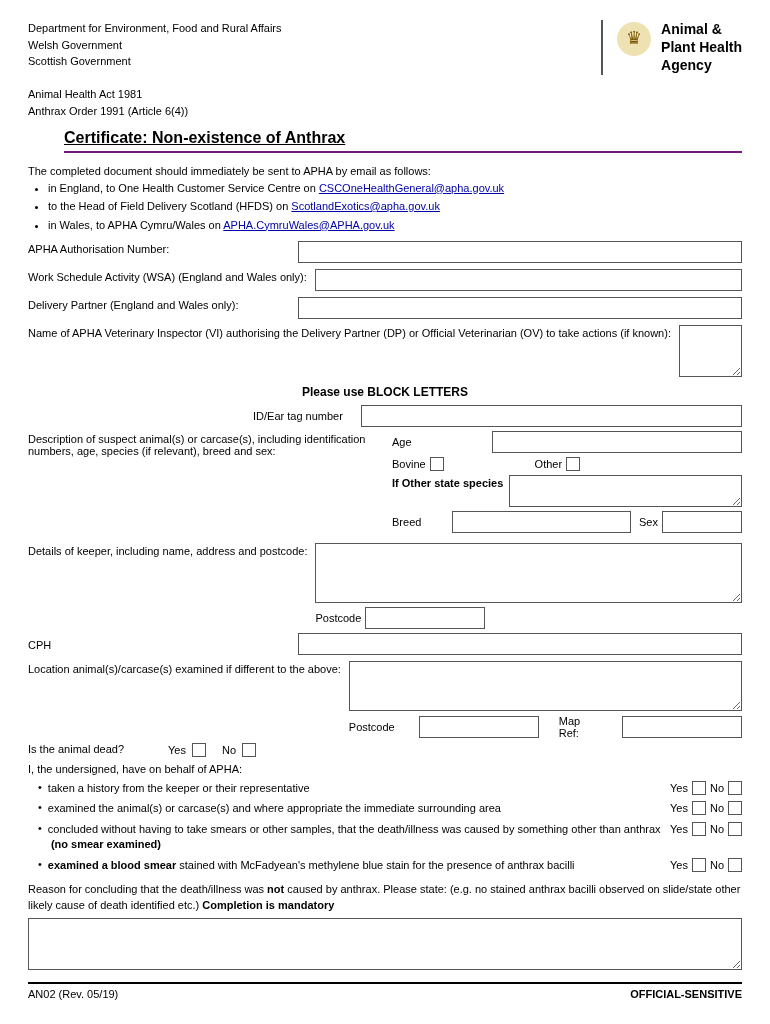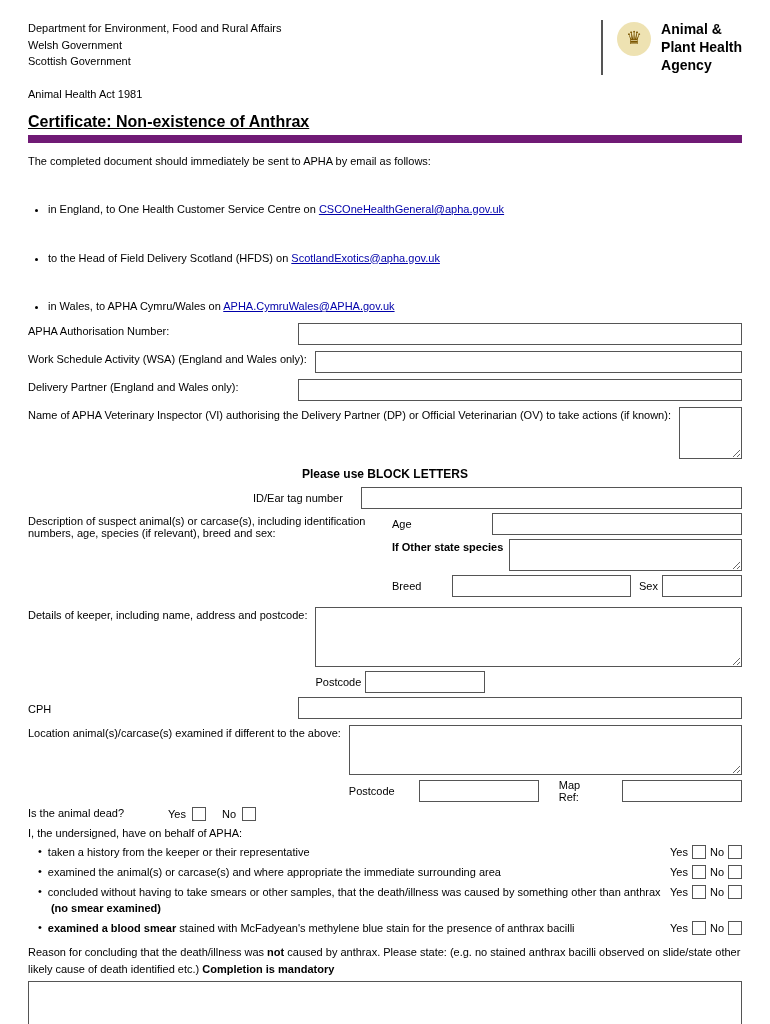--- a/index.html
+++ b/index.html
@@ -33,40 +33,40 @@
       height: 38px;
       margin-right: 8px;
     }
     .agency-text {
       font-size: 14px;
       font-weight: bold;
       line-height: 1.3;
       color: #000;
     }
     .title-bar {
-      border-bottom: 8px solid #701a75;
+      border-bottom: 2px solid #701a75;
       margin-bottom: 10px;
       padding-bottom: 4px;
+      margin-left: 36px;
     }
     .title-bar h1 {
       font-size: 16px;
       font-weight: bold;
       text-decoration: underline;
     }
     .intro-text {
       font-size: 11px;
       line-height: 1.5;
       margin-bottom: 8px;
     }
     .intro-text ul {
       margin-left: 20px;
     }
     .intro-text li {
       margin-bottom: 2px;
-      margin-top: 32px;
     }
     a { color: #00a; }
     .form-row {
       display: flex;
       align-items: flex-start;
       margin-bottom: 6px;
     }
     .form-label {
       font-size: 11px;
       min-width: 270px;
@@ -314,20 +314,21 @@
 </head>
 <body>
 
 <div class="header-row">
   <div class="header-left">
     <div>Department for Environment, Food and Rural Affairs</div>
     <div>Welsh Government</div>
     <div>Scottish Government</div>
     <br>
     <div>Animal Health Act 1981</div>
+    <div>Anthrax Order 1991 (Article 6(4))</div>
   </div>
   <div class="header-right">
 
     <svg class="agency-logo" viewBox="0 0 38 38" xmlns="http://www.w3.org/2000/svg">
       <ellipse cx="19" cy="19" rx="17" ry="17" fill="#c8a000" opacity="0.3"></ellipse>
       <text x="19" y="24" text-anchor="middle" font-size="18" fill="#7a5500">♛</text>
     </svg>
     <div class="agency-text">
       <span>Animal &amp;</span><br>
       <span>Plant Health</span><br>
@@ -390,20 +391,32 @@
 
 <div class="indented-section">
   <div class="indented-label">Description of suspect animal(s) or carcase(s), including identification numbers, age, species (if relevant), breed and sex:</div>
   <div class="indented-right">
 
     <div class="sub-row">
       <span class="sub-label">Age</span>
       <input type="text" style="flex: 1 1 0%; border: 1px solid rgb(85, 85, 85); height: 22px;">
     </div>
 
+    <div class="species-row">
+      <div class="species-item">
+        <span class="species-label">Bovine</span>
+        <div class="checkbox-box"></div>
+      </div>
+      <div style="flex:1;"></div>
+      <div class="species-item">
+        <span class="species-label">Other</span>
+        <div class="checkbox-box"></div>
+      </div>
+      <div style="flex:2;"></div>
+    </div>
 
     <div class="other-state-row">
       <span class="other-state-label">If Other state species</span>
       <textarea class="other-state-input" style=""></textarea>
     </div>
 
     <div class="breed-sex-row">
       <span style="font-size:11px; min-width:60px;">Breed</span>
       <input type="text" class="breed-input" style="">
       <span class="sex-label">Sex</span>

